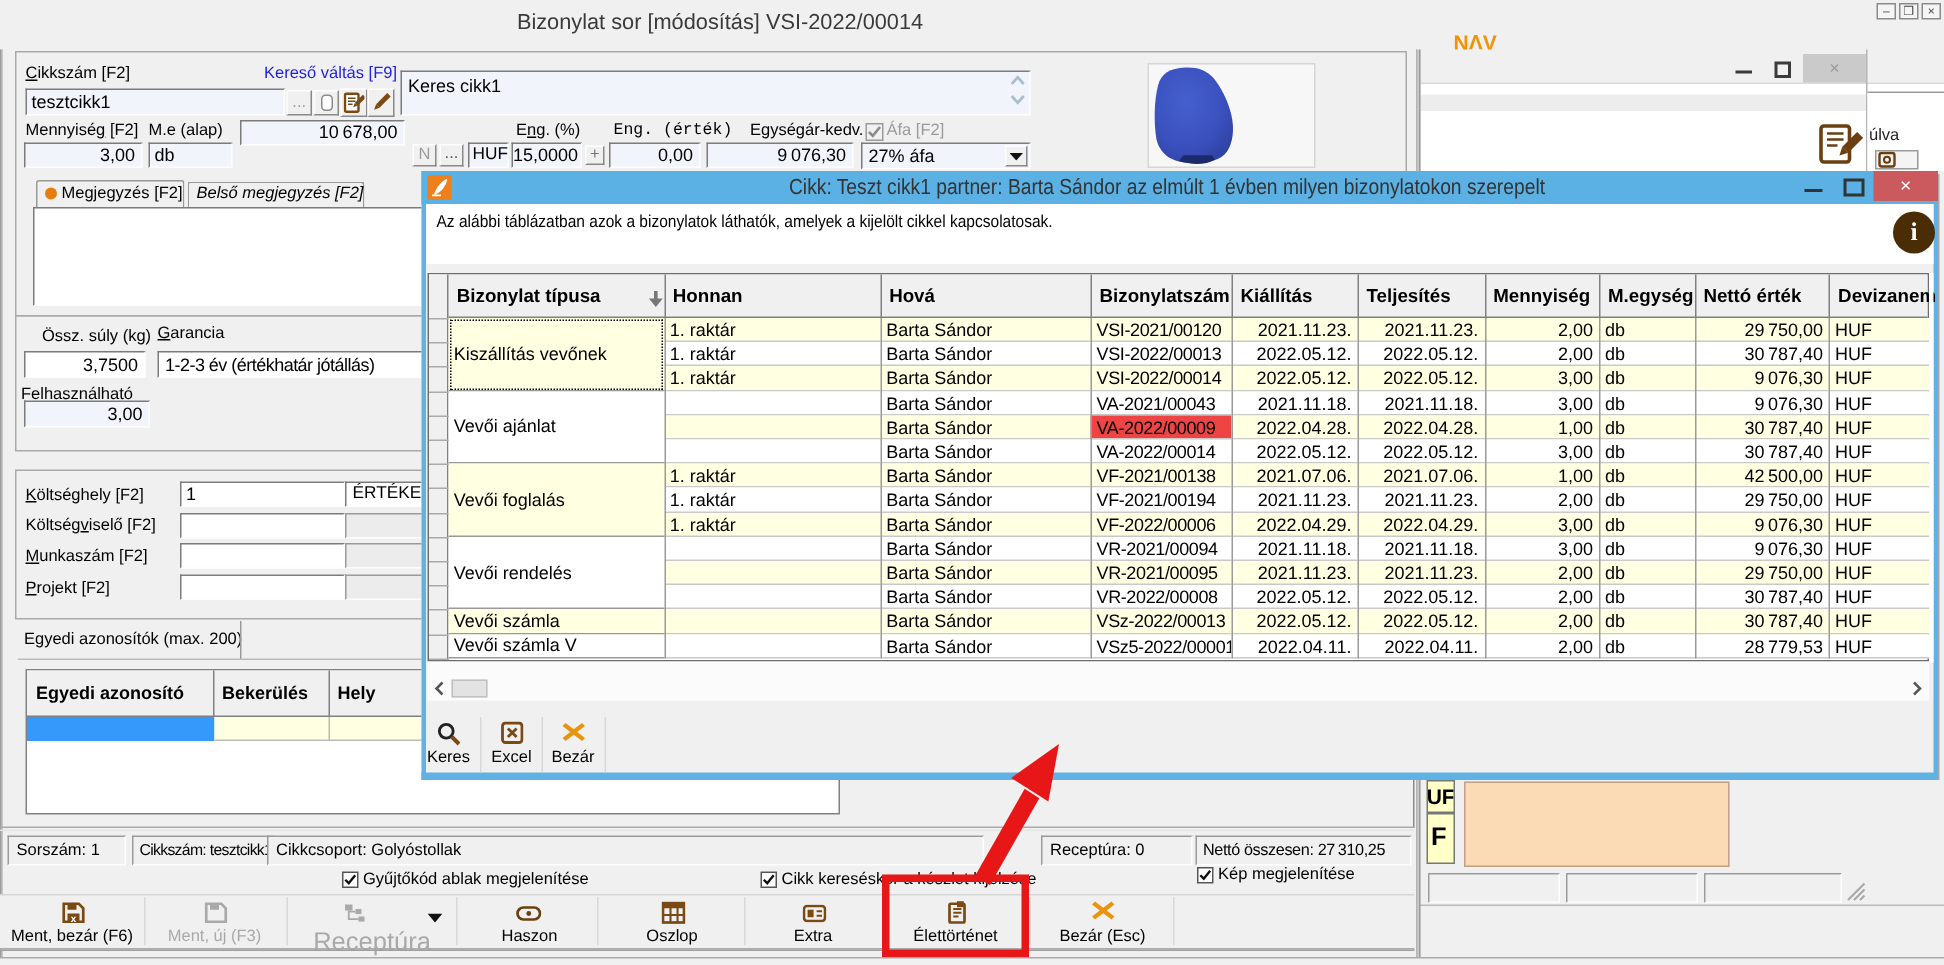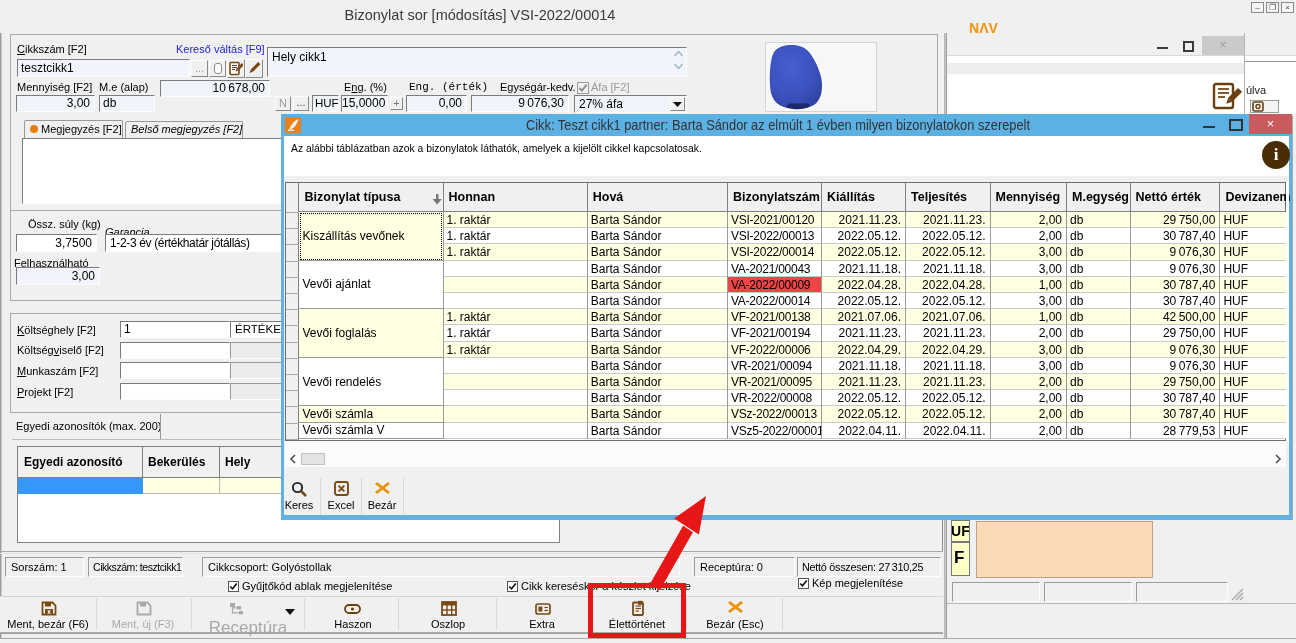--- a/index.html
+++ b/index.html
@@ -81,21 +81,21 @@
 <polygon points="8.6,9 11.4,9 10,12" fill="#7a4a15"></polygon>
     </g>
   </svg>
 <div class="raise" style="left:245px;top:59px;width:18px;height:19px;"></div>
 <svg style="position:absolute;left:247px;top:61px;" width="14" height="15" viewBox="0 0 14 15">
 <g transform="rotate(45 7 7.5)">
       <rect x="5.4" y="0" width="3.2" height="10.5" fill="#7a4a15"></rect>
 <polygon points="5.4,10.5 8.6,10.5 7,14" fill="#7a4a15"></polygon>
     </g>
   </svg>
-<div class="sunk" style="left:267px;top:47px;width:420px;height:30px;font-size:12px;line-height:14px;padding:2px 0 0 4px;">Hely cikk1</div>
+<div class="sunk" style="left:267px;top:47px;width:420px;height:30px;font-size:12px;line-height:14px;padding:2px 0 0 4px;">Keres cikk1</div>
 <svg style="position:absolute;left:673px;top:49px;" width="11" height="22" viewBox="0 0 11 22">
     <g fill="none" stroke="#a9bdd0" stroke-width="1.8">
       <polyline points="1.5,7 5.5,2.5 9.5,7"></polyline>
       <polyline points="1.5,15 5.5,19.5 9.5,15"></polyline>
     </g>
   </svg>
 <div class="lbl" style="left:17px;top:81px;">Mennyisé<u>g</u> [F2]</div>
 <div class="lbl" style="left:99px;top:81px;">M.e (alap)</div>
 <div class="lbl" style="left:160px;top:81px;">Eg<u>y</u>ségár [F2]</div>
 <div class="lbl" style="left:344px;top:81px;">E<u>n</u>g. (%)</div>
@@ -121,21 +121,21 @@
 <svg style="position:absolute;left:673px;top:102px;" width="9" height="5" viewBox="0 0 9 5">
     <polygon points="0,0 9,0 4.5,5" fill="#111"></polygon>
   </svg>
 <div style="left:24px;top:120px;width:99px;height:18px;border:1px solid #999;border-bottom:none;border-radius:2px 2px 0 0;background:#f0f0f0;"></div>
 <div style="left:30px;top:125px;width:8px;height:8px;background:#e87d0d;border-radius:50%;"></div>
 <div class="lbl" style="left:41px;top:123px;">Megjegyzés [F2]</div>
 <div style="left:125px;top:121px;width:118px;height:17px;border:1px solid #999;border-bottom:none;border-radius:2px 2px 0 0;background:#f0f0f0;"></div>
 <div class="lbl" style="left:131px;top:123px;font-style:italic;">Belső megjegyzés [F2]</div>
 <div class="sunkw" style="left:22px;top:138px;width:540px;height:66px;"></div>
 <div class="lbl" style="left:28px;top:218px;">Össz. súly (kg)</div>
-<div class="lbl" style="left:105px;top:226px;font-style:italic;"><u>G</u>arancia</div>
+<div class="lbl" style="left:105px;top:216px;"><u>G</u>arancia</div>
 <div class="sunkw" style="left:16px;top:234px;width:81px;height:18px;font-size:12px;line-height:16px;padding-right:4px;text-align:right;">3,7500</div>
 <div class="sunkw" style="left:105px;top:234px;width:445px;height:18px;font-size:12px;letter-spacing:-0.35px;line-height:16px;padding-left:4px;">1-2-3 év (értékhatár jótállás)</div>
 <div class="lbl" style="left:14px;top:257px;">Felhasználható</div>
 <div class="sunk" style="left:16px;top:267px;width:84px;height:18px;font-size:12px;line-height:16px;padding-right:4px;text-align:right;">3,00</div>
 <div class="lbl" style="left:17px;top:324px;"><u>K</u>öltséghely [F2]</div>
 <div class="lbl" style="left:17px;top:344px;">Költség<u>v</u>iselő [F2]</div>
 <div class="lbl" style="left:17px;top:365px;"><u>M</u>unkaszám [F2]</div>
 <div class="lbl" style="left:17px;top:386px;"><u>P</u>rojekt [F2]</div>
 <div class="sunkw" style="left:120px;top:321px;width:110px;height:17px;font-size:12px;line-height:15px;padding-left:3px;">1</div>
 <div class="sunkw" style="left:230px;top:321px;width:330px;height:17px;font-size:11.5px;line-height:15px;padding-left:4px;">ÉRTÉKESÍTÉS</div>
@@ -154,21 +154,21 @@
 <div style="left:148px;top:455px;font-size:12px;font-weight:bold;">Bekerülés</div>
 <div style="left:225px;top:455px;font-size:12px;font-weight:bold;">Hely</div>
 <div style="left:142px;top:447px;width:1px;height:31px;background:#808080;"></div>
 <div style="left:219px;top:447px;width:1px;height:31px;background:#808080;"></div>
 <div style="left:18px;top:478px;width:125px;height:16px;background:#3598fb;"></div>
 <div style="left:143px;top:478px;width:77px;height:16px;background:#ffffe1;border-right:1px solid #bbb;border-bottom:1px solid #bbb;"></div>
 <div style="left:220px;top:478px;width:340px;height:16px;background:#ffffe1;border-bottom:1px solid #bbb;"></div>
 <div style="left:0px;top:551px;width:943px;height:3px;border-top:1px solid #aaa;border-bottom:1px solid #e5e5e5;"></div>
 <div class="stat" style="left:5px;top:557px;width:79px;height:20px;font-size:11px;line-height:18px;padding-left:5px;">Sorszám: 1</div>
 <div class="stat" style="left:88px;top:557px;width:95px;height:20px;font-size:10.5px;letter-spacing:-0.45px;line-height:18px;padding-left:4px;">Cikkszám: tesztcikk1</div>
-<div class="stat" style="left:202px;top:557px;width:478px;height:20px;font-size:11px;line-height:18px;padding-left:5px;">Cikkcsoport: Golyóstollak</div>
+<div class="stat" style="left:178px;top:557px;width:478px;height:20px;font-size:11px;line-height:18px;padding-left:5px;">Cikkcsoport: Golyóstollak</div>
 <div class="stat" style="left:694px;top:557px;width:101px;height:20px;font-size:11px;line-height:18px;padding-left:5px;">Receptúra: 0</div>
 <div class="stat" style="left:797px;top:557px;width:144px;height:20px;font-size:10.8px;letter-spacing:-0.25px;line-height:18px;padding-left:4px;">Nettó összesen: 27 310,25</div>
 <div style="left:228px;top:581px;width:11px;height:11px;border:1px solid #555;background:#fff;"></div>
 <svg style="position:absolute;left:229px;top:582px;" width="9" height="9" viewBox="0 0 9 9">
     <polyline points="1.2,4.5 3.5,6.8 7.8,1.5" fill="none" stroke="#111" stroke-width="1.6"></polyline>
   </svg>
 <div class="nw" style="left:242px;top:580px;font-size:11px;">Gyűjtőkód ablak megjelenítése</div>
 <div style="left:507px;top:581px;width:11px;height:11px;border:1px solid #555;background:#fff;"></div>
 <svg style="position:absolute;left:508px;top:582px;" width="9" height="9" viewBox="0 0 9 9">
     <polyline points="1.2,4.5 3.5,6.8 7.8,1.5" fill="none" stroke="#111" stroke-width="1.6"></polyline>

